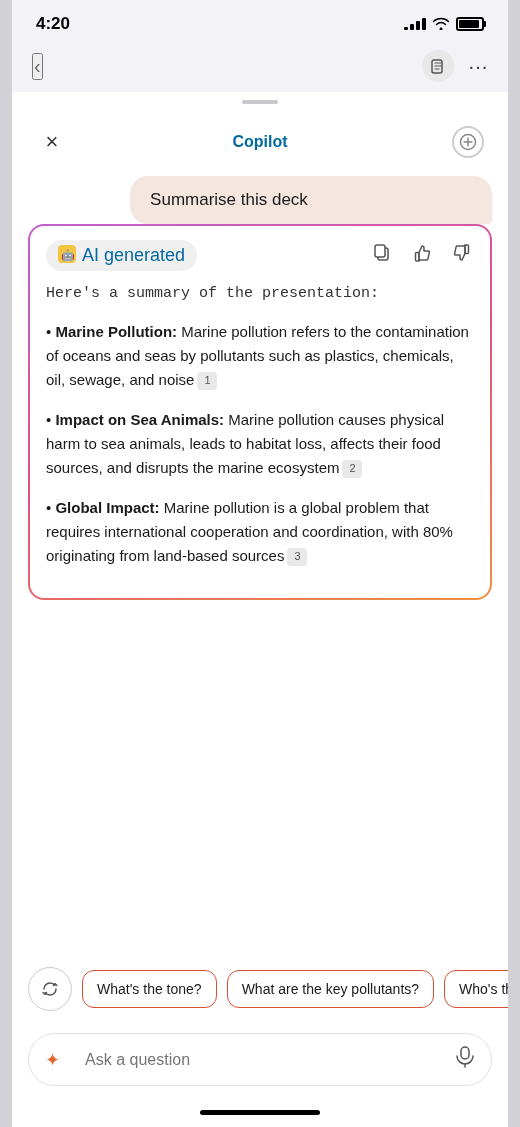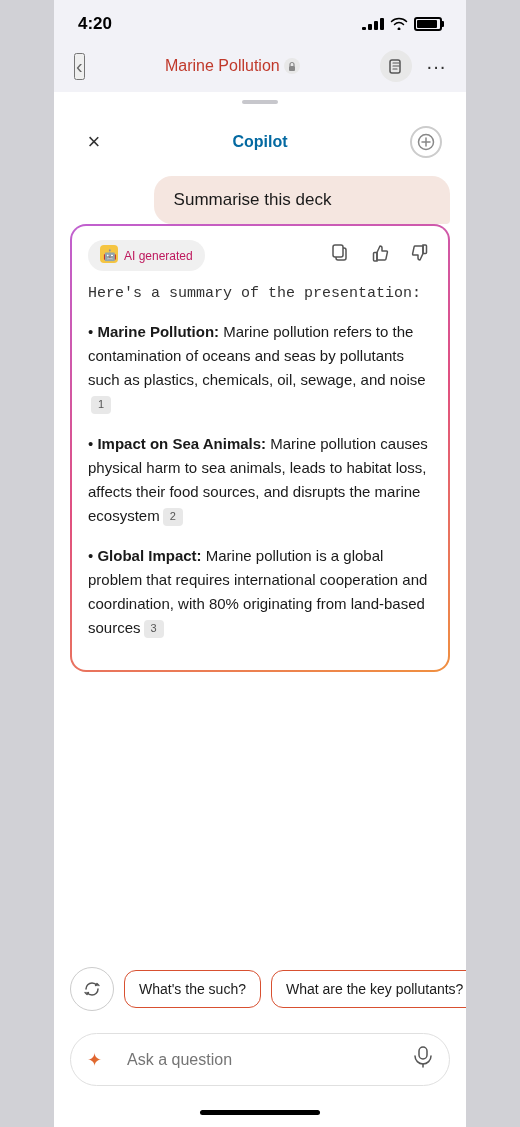--- a/index.html
+++ b/index.html
@@ -9,21 +9,21 @@
       width: 520px;
       min-height: 1127px;
       background: #d1d1d6;
       font-family: -apple-system, 'Helvetica Neue', Arial, sans-serif;
       display: flex;
       justify-content: center;
       align-items: flex-start;
     }
 
     .phone-frame {
-      width: 412px;
+      width: 496px;
       min-height: 1127px;
       background: #ffffff;
       position: relative;
       overflow: hidden;
       display: flex;
       flex-direction: column;
     }
 
     
     .status-bar {
@@ -240,22 +240,22 @@
       align-items: center;
       gap: 6px;
       background: #f0f0f0;
       border-radius: 20px;
       padding: 5px 12px;
     }
     .ai-badge-icon {
       font-size: 14px;
     }
     .ai-badge-text {
-      font-size: 12px;
-      color: #be185d;
+      font-size: 18px;
+      color: #0369a1;
       font-weight: 500;
     }
     .ai-card-actions {
       display: flex;
       gap: 16px;
       align-items: center;
     }
     .ai-action-btn {
       background: none;
       border: none;
@@ -412,29 +412,20 @@
         </svg>
       </span>
       <div class="battery-icon">
         <div class="battery-fill"></div>
       </div>
     </div>
   </div>
 
   <div class="nav-bar">
     <button class="nav-back">‹</button>
-    <div class="nav-title">
-      <span>Marine Pollution</span>
-      <span class="nav-title-lock">
-        <svg width="10" height="11" viewBox="0 0 10 11" fill="none">
-          <rect x="2" y="5" width="6" height="5" rx="1" fill="#888"></rect>
-          <path d="M3 5V3.5a2 2 0 1 1 4 0V5" stroke="#888" stroke-width="1.2" fill="none"></path>
-        </svg>
-      </span>
-    </div>
     <div class="nav-right">
       <button class="nav-icon-btn">
         <svg width="16" height="18" viewBox="0 0 16 18" fill="none">
           <rect x="2" y="3" width="10" height="13" rx="2" stroke="#555" stroke-width="1.5" fill="none"></rect>
           <path d="M5 6h6M5 9h6M5 12h4" stroke="#555" stroke-width="1.2" stroke-linecap="round"></path>
         </svg>
       </button>
       <button class="nav-more">···</button>
     </div>
   </div>
@@ -516,21 +507,21 @@
     <div class="suggestions-row">
       <button class="refresh-btn">
         <svg width="18" height="18" viewBox="0 0 18 18" fill="none">
           <path d="M3 9a6 6 0 0 1 6-6c2 0 3.8.9 5 2.4" stroke="#555" stroke-width="1.5" stroke-linecap="round"></path>
           <path d="M15 9a6 6 0 0 1-6 6c-2 0-3.8-.9-5-2.4" stroke="#555" stroke-width="1.5" stroke-linecap="round"></path>
           <path d="M12.5 5.5L14 3.5 16 5.5" stroke="#555" stroke-width="1.3" stroke-linecap="round" stroke-linejoin="round"></path>
           <path d="M5.5 12.5L4 14.5 2 12.5" stroke="#555" stroke-width="1.3" stroke-linecap="round" stroke-linejoin="round"></path>
         </svg>
       </button>
       <button class="suggestion-chip">
-        <span>What's the such?</span>
+        <span>What's the tone?</span>
       </button>
       <button class="suggestion-chip">
         <span>What are the key pollutants?</span>
       </button>
       <button class="suggestion-chip">
         <span>Who's the audience?</span>
       </button>
     </div>
 
     <div class="ask-bar">

